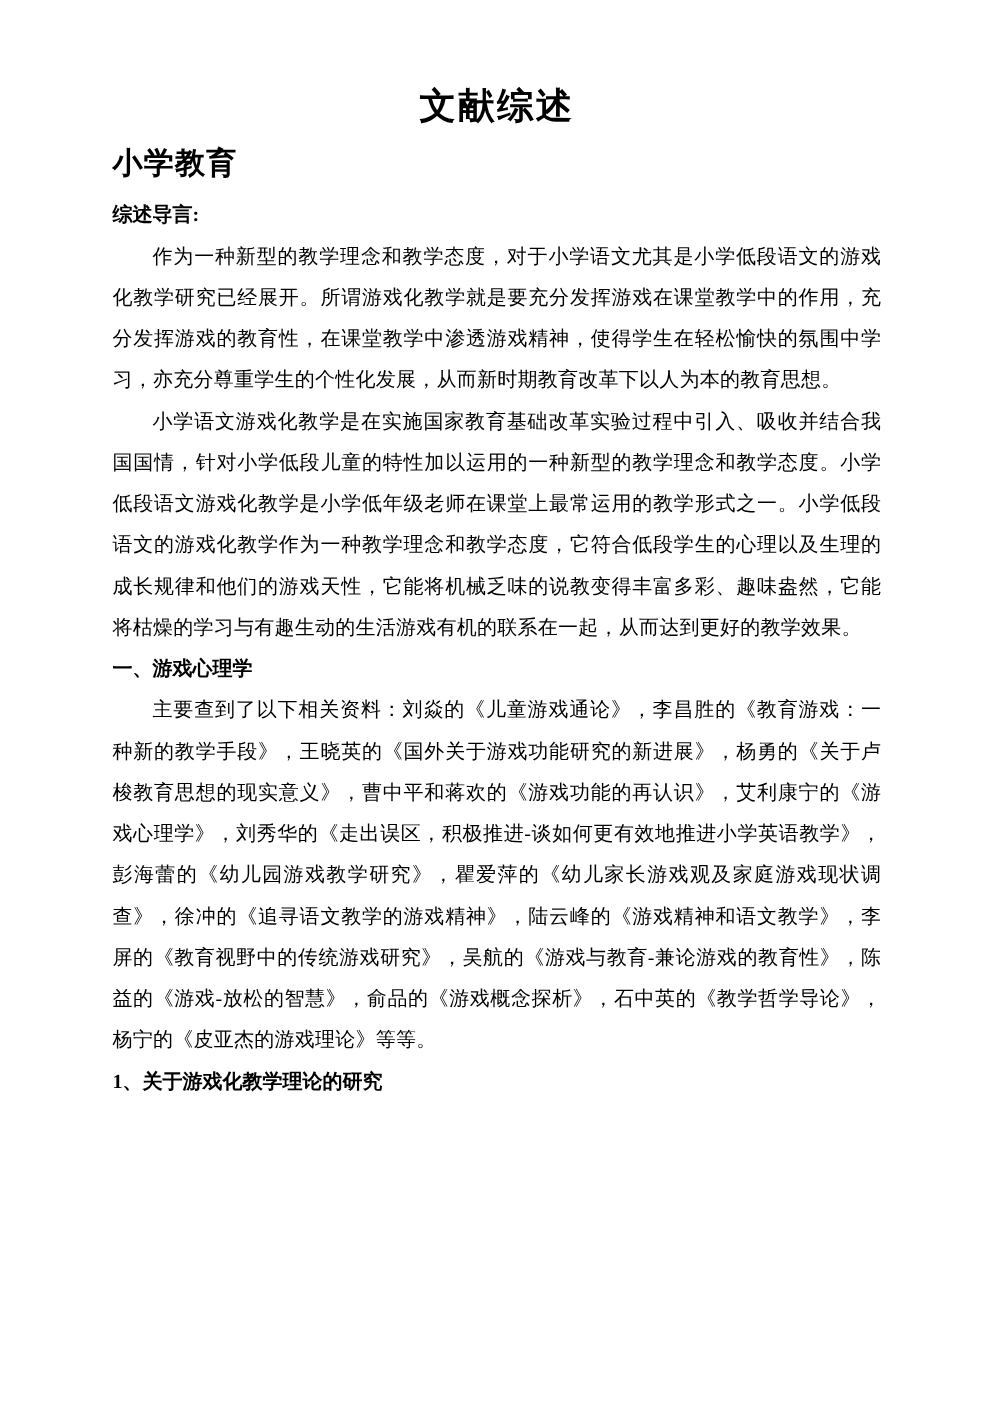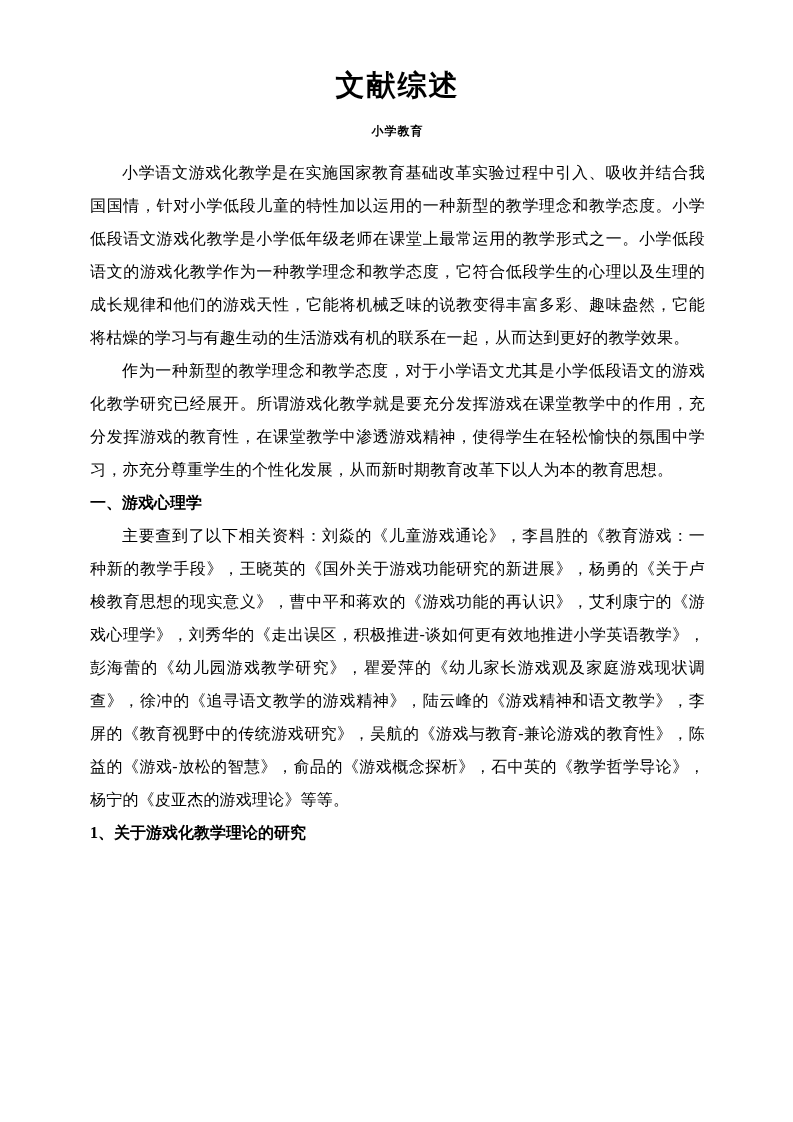--- a/index.html
+++ b/index.html
@@ -23,22 +23,22 @@
     margin: 0 0 10px 0;
     text-align: center;
     font-size: 29px;
     line-height: 42px;
     font-weight: bold;
     letter-spacing: 2px;
     font-family: "Liberation Sans", "DejaVu Sans", sans-serif;
   }
   .doc-major {
     margin: 0 0 10px 0;
-    text-align: center;
-    font-size: 12px;
+    text-align: left;
+    font-size: 24px;
     line-height: 30px;
     font-weight: bold;
     letter-spacing: 1px;
     font-family: "Liberation Sans", "DejaVu Sans", sans-serif;
   }
   .doc-topic {
     margin: 0 0 12px 0;
     text-align: center;
     font-size: 21px;
     line-height: 34px;
@@ -73,24 +73,25 @@
 </head>
 <body>
 
 <div class="page">
 
   <h1 class="doc-title">文献综述</h1>
 
   <h2 class="doc-major">小学教育</h2>
 
 
+  <div class="intro-label">综述导言:</div>
+
+  <p class="body-par">作为一种新型的教学理念和教学态度，对于小学语文尤其是小学低段语文的游戏化教学研究已经展开。所谓游戏化教学就是要充分发挥游戏在课堂教学中的作用，充分发挥游戏的教育性，在课堂教学中渗透游戏精神，使得学生在轻松愉快的氛围中学习，亦充分尊重学生的个性化发展，从而新时期教育改革下以人为本的教育思想。</p>
 
   <p class="body-par">小学语文游戏化教学是在实施国家教育基础改革实验过程中引入、吸收并结合我国国情，针对小学低段儿童的特性加以运用的一种新型的教学理念和教学态度。小学低段语文游戏化教学是小学低年级老师在课堂上最常运用的教学形式之一。小学低段语文的游戏化教学作为一种教学理念和教学态度，它符合低段学生的心理以及生理的成长规律和他们的游戏天性，它能将机械乏味的说教变得丰富多彩、趣味盎然，它能将枯燥的学习与有趣生动的生活游戏有机的联系在一起，从而达到更好的教学效果。</p>
-
-  <p class="body-par">作为一种新型的教学理念和教学态度，对于小学语文尤其是小学低段语文的游戏化教学研究已经展开。所谓游戏化教学就是要充分发挥游戏在课堂教学中的作用，充分发挥游戏的教育性，在课堂教学中渗透游戏精神，使得学生在轻松愉快的氛围中学习，亦充分尊重学生的个性化发展，从而新时期教育改革下以人为本的教育思想。</p>
 
   <div class="sec-heading">一、游戏心理学</div>
 
 
   <p class="body-par">主要查到了以下相关资料：刘焱的《儿童游戏通论》，李昌胜的《教育游戏：一种新的教学手段》，王晓英的《国外关于游戏功能研究的新进展》，杨勇的《关于卢梭教育思想的现实意义》，曹中平和蒋欢的《游戏功能的再认识》，艾利康宁的《游戏心理学》，刘秀华的《走出误区，积极推进-谈如何更有效地推进小学英语教学》，彭海蕾的《幼儿园游戏教学研究》，瞿爱萍的《幼儿家长游戏观及家庭游戏现状调查》，徐冲的《追寻语文教学的游戏精神》，陆云峰的《游戏精神和语文教学》，李屏的《教育视野中的传统游戏研究》，吴航的《游戏与教育-兼论游戏的教育性》，陈益的《游戏-放松的智慧》，俞品的《游戏概念探析》，石中英的《教学哲学导论》，杨宁的《皮亚杰的游戏理论》等等。</p>
 
 
   <div class="sub-heading">1、关于游戏化教学理论的研究</div>
 
 </div>

